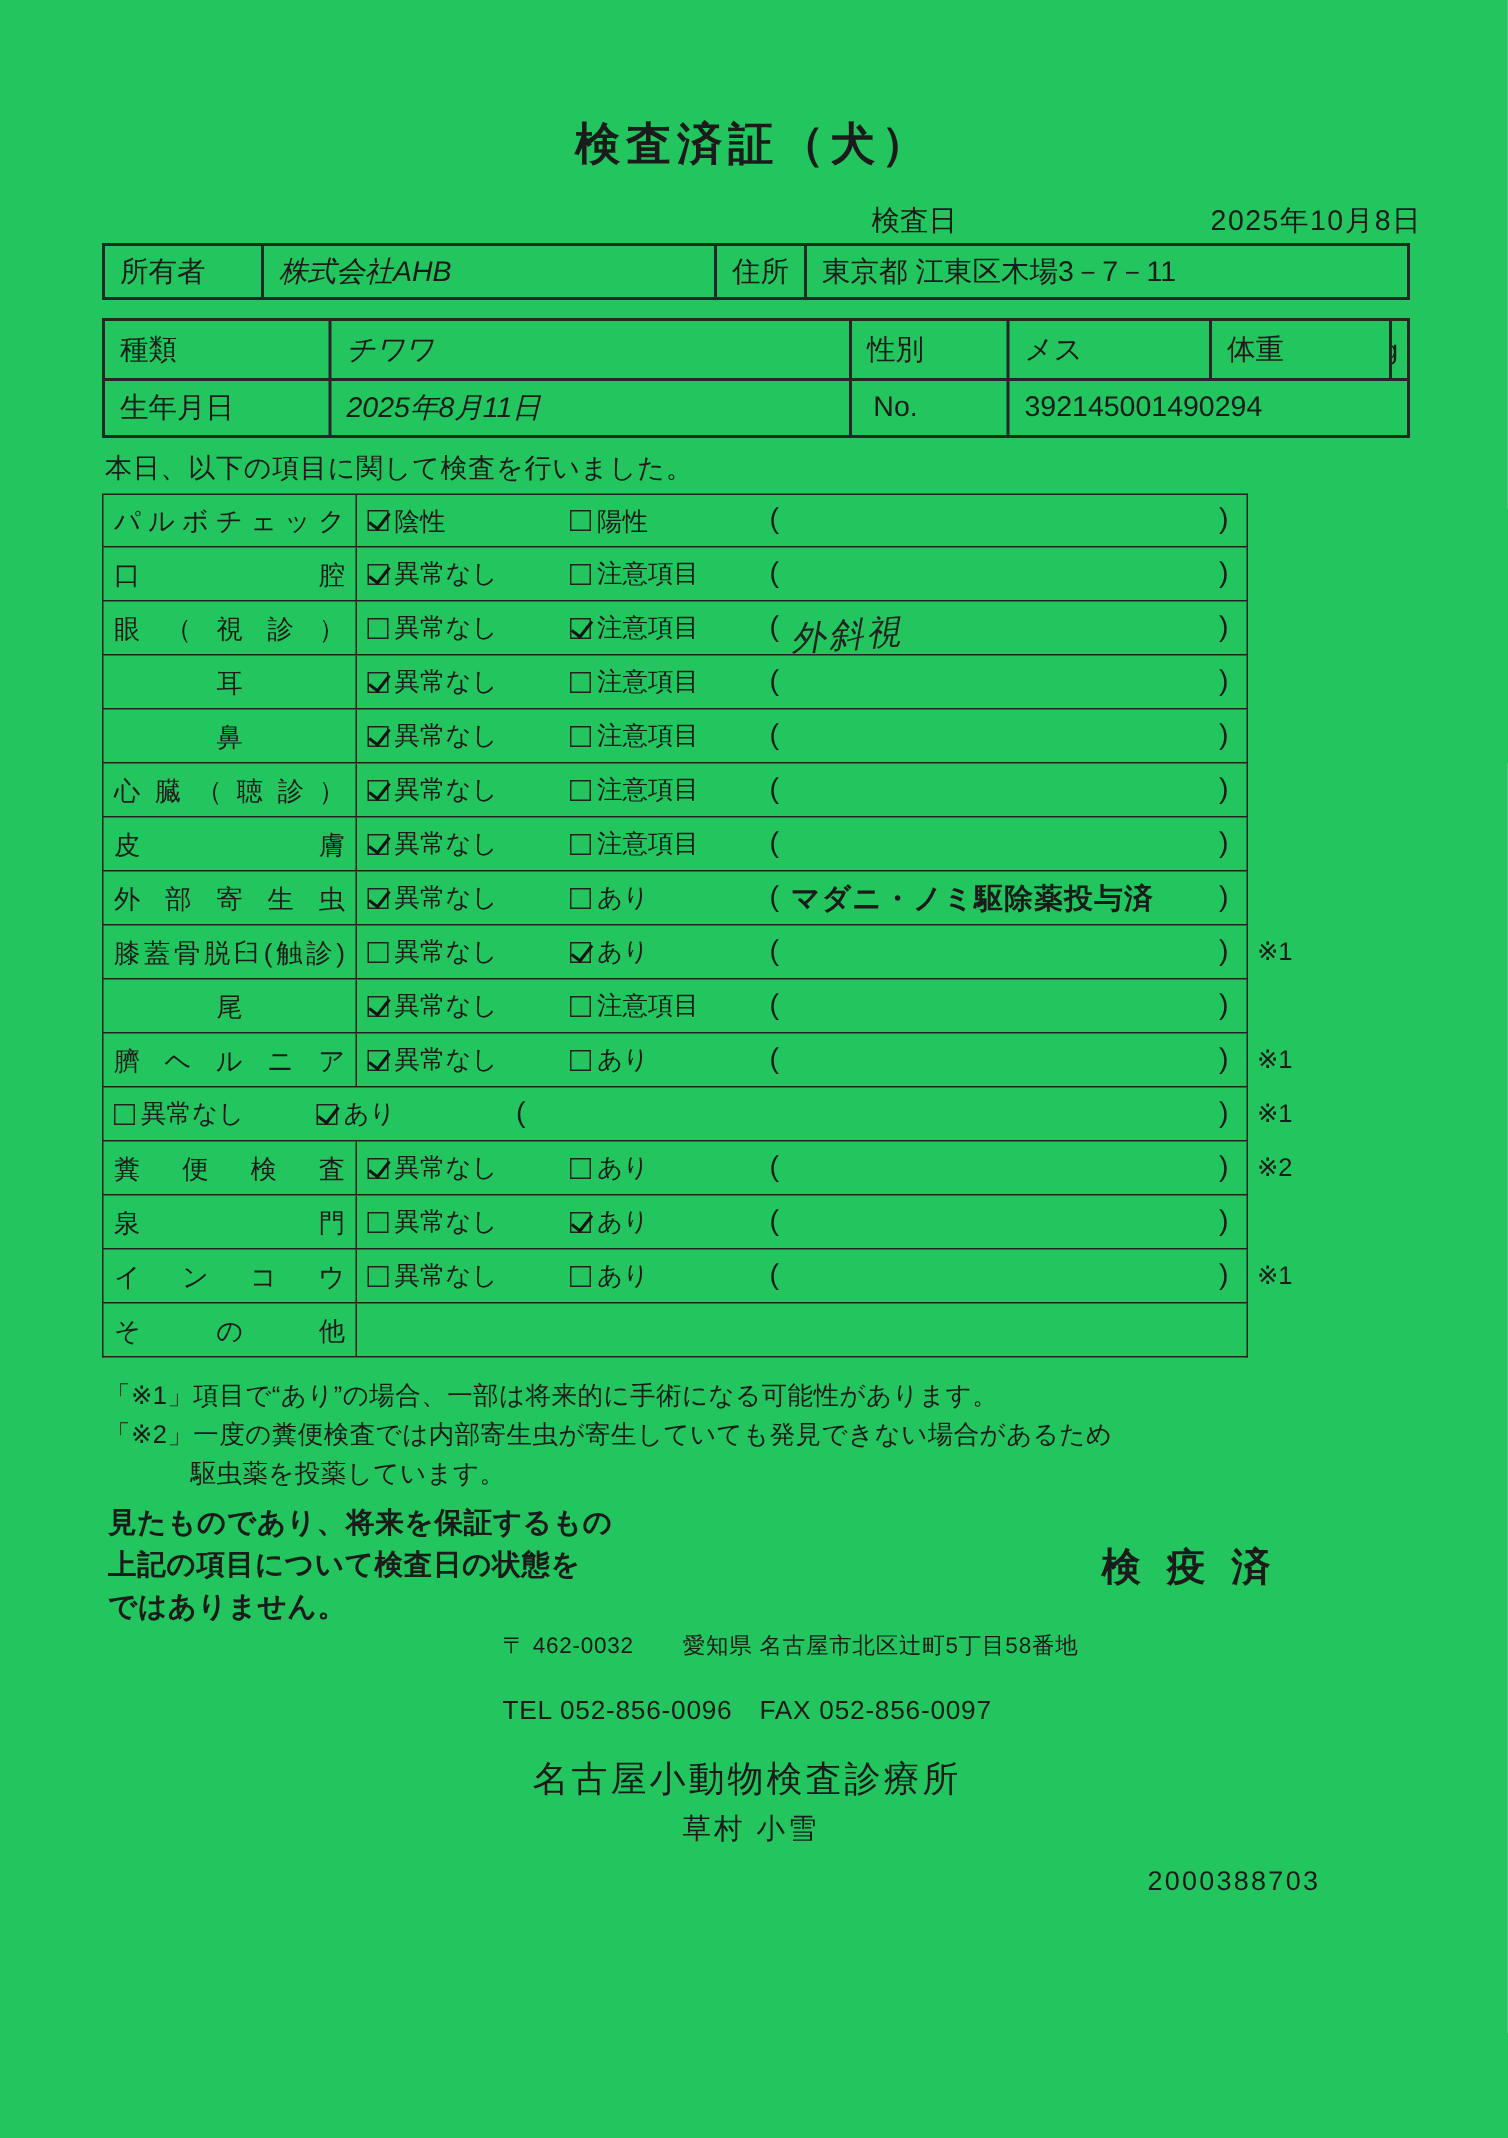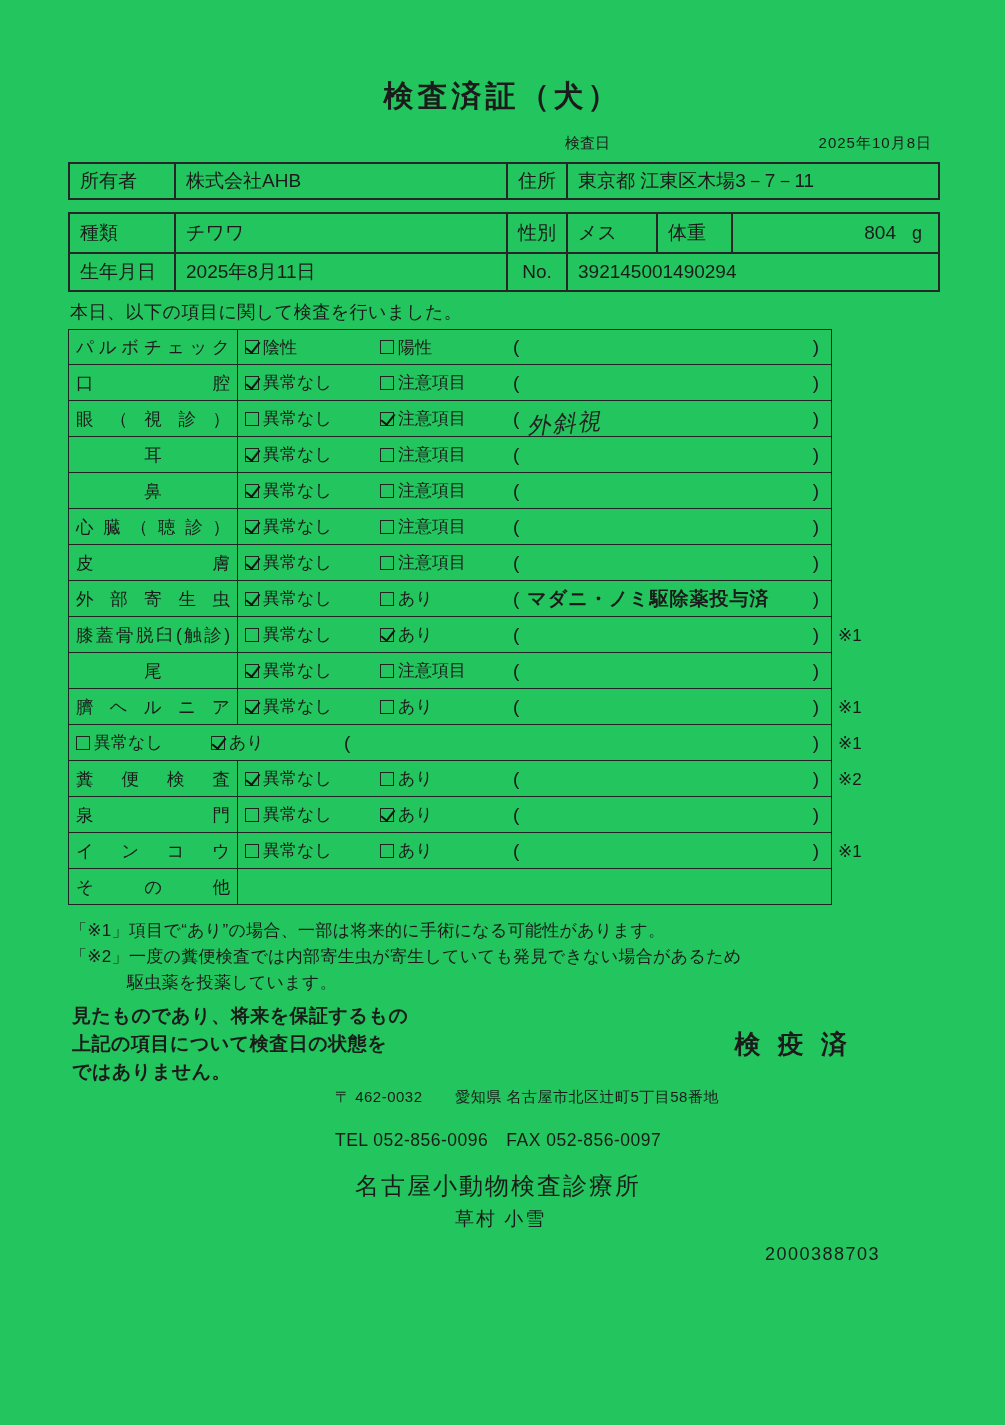--- a/index.html
+++ b/index.html
@@ -14,44 +14,44 @@
     background:#22c55e;
     color:#1b1b1b;
     overflow:hidden;
     margin:0 auto;
   }
   .doc-title {
     position:absolute; top:76px; left:0; width:100%;
     text-align:center; font-size:30px; font-weight:600; letter-spacing:4px;
   }
   .date-line {
-    position:absolute; top:134px; left:60px; width:872px;
-    display:flex; font-size:15px;
+    position:absolute; top:134px; left:76px; width:872px;
+    display:flex; font-size:19px;
   }
   .date-label { margin-left:505px; }
   .date-value { margin-left:auto; letter-spacing:1px; }
 
   .itable {
     position:absolute; left:68px; width:872px;
     display:flex; border:2px solid #262626;
   }
   .t-owner { top:162px; height:38px; }
   .itable2 {
     position:absolute; left:68px; top:212px; width:872px;
     border:2px solid #262626;
   }
-  .irow { display:flex; height:38px; }
+  .irow { display:flex; height:38px;gap:45px; }
   .irow.topline { border-top:2px solid #262626; }
   .icell {
     display:flex; align-items:center;
     padding:0 10px; font-size:19px; overflow:hidden; white-space:nowrap;
   }
   .icell + .icell { border-left:2px solid #262626; }
   .w104 { width:104px; flex:none; }
-  .w338 { width:332px; flex:none; }
+  .w338 { width:302px; flex:none;font-style:italic; }
   .w82  { width:60px;  flex:none; }
   .w90  { width:90px;  flex:none; }
   .w75  { width:75px;  flex:none; }
   .flex1 { flex:1; }
   .cc { justify-content:center; }
   .weight { justify-content:flex-end; }
   .unit { margin-left:16px; margin-right:6px; font-size:18px; }
 
   .statement {
     position:absolute; top:300px; left:70px;

